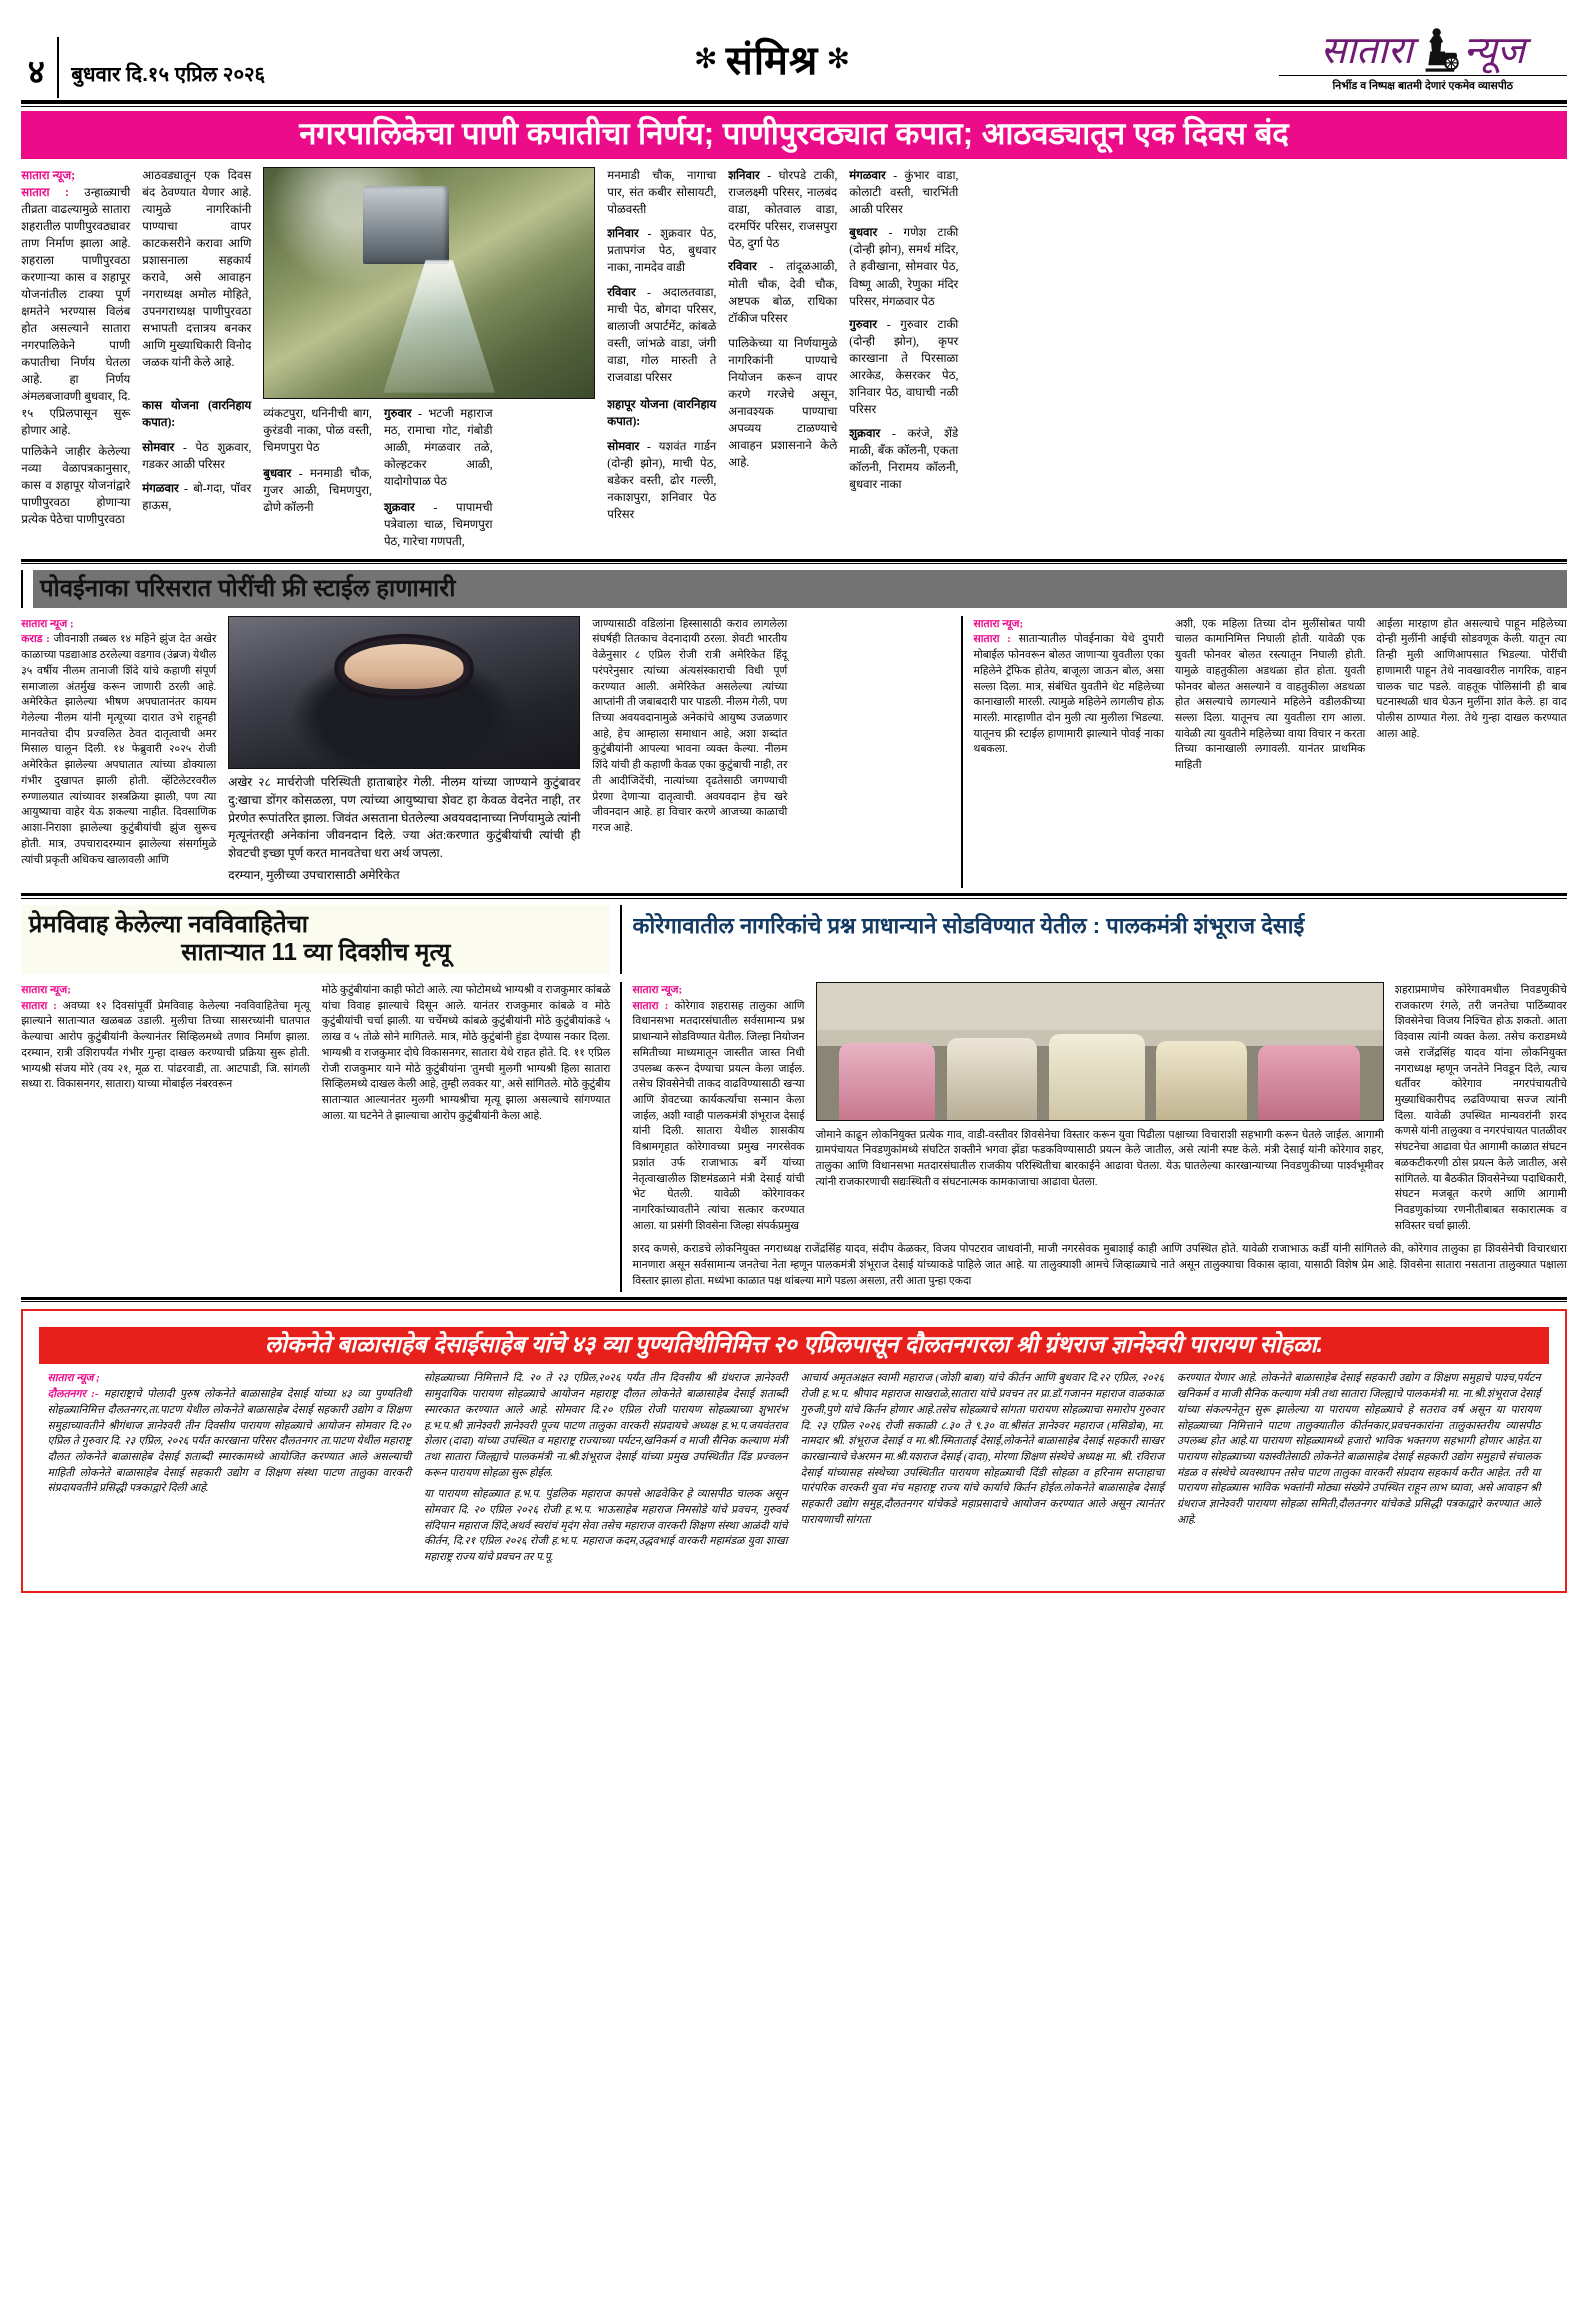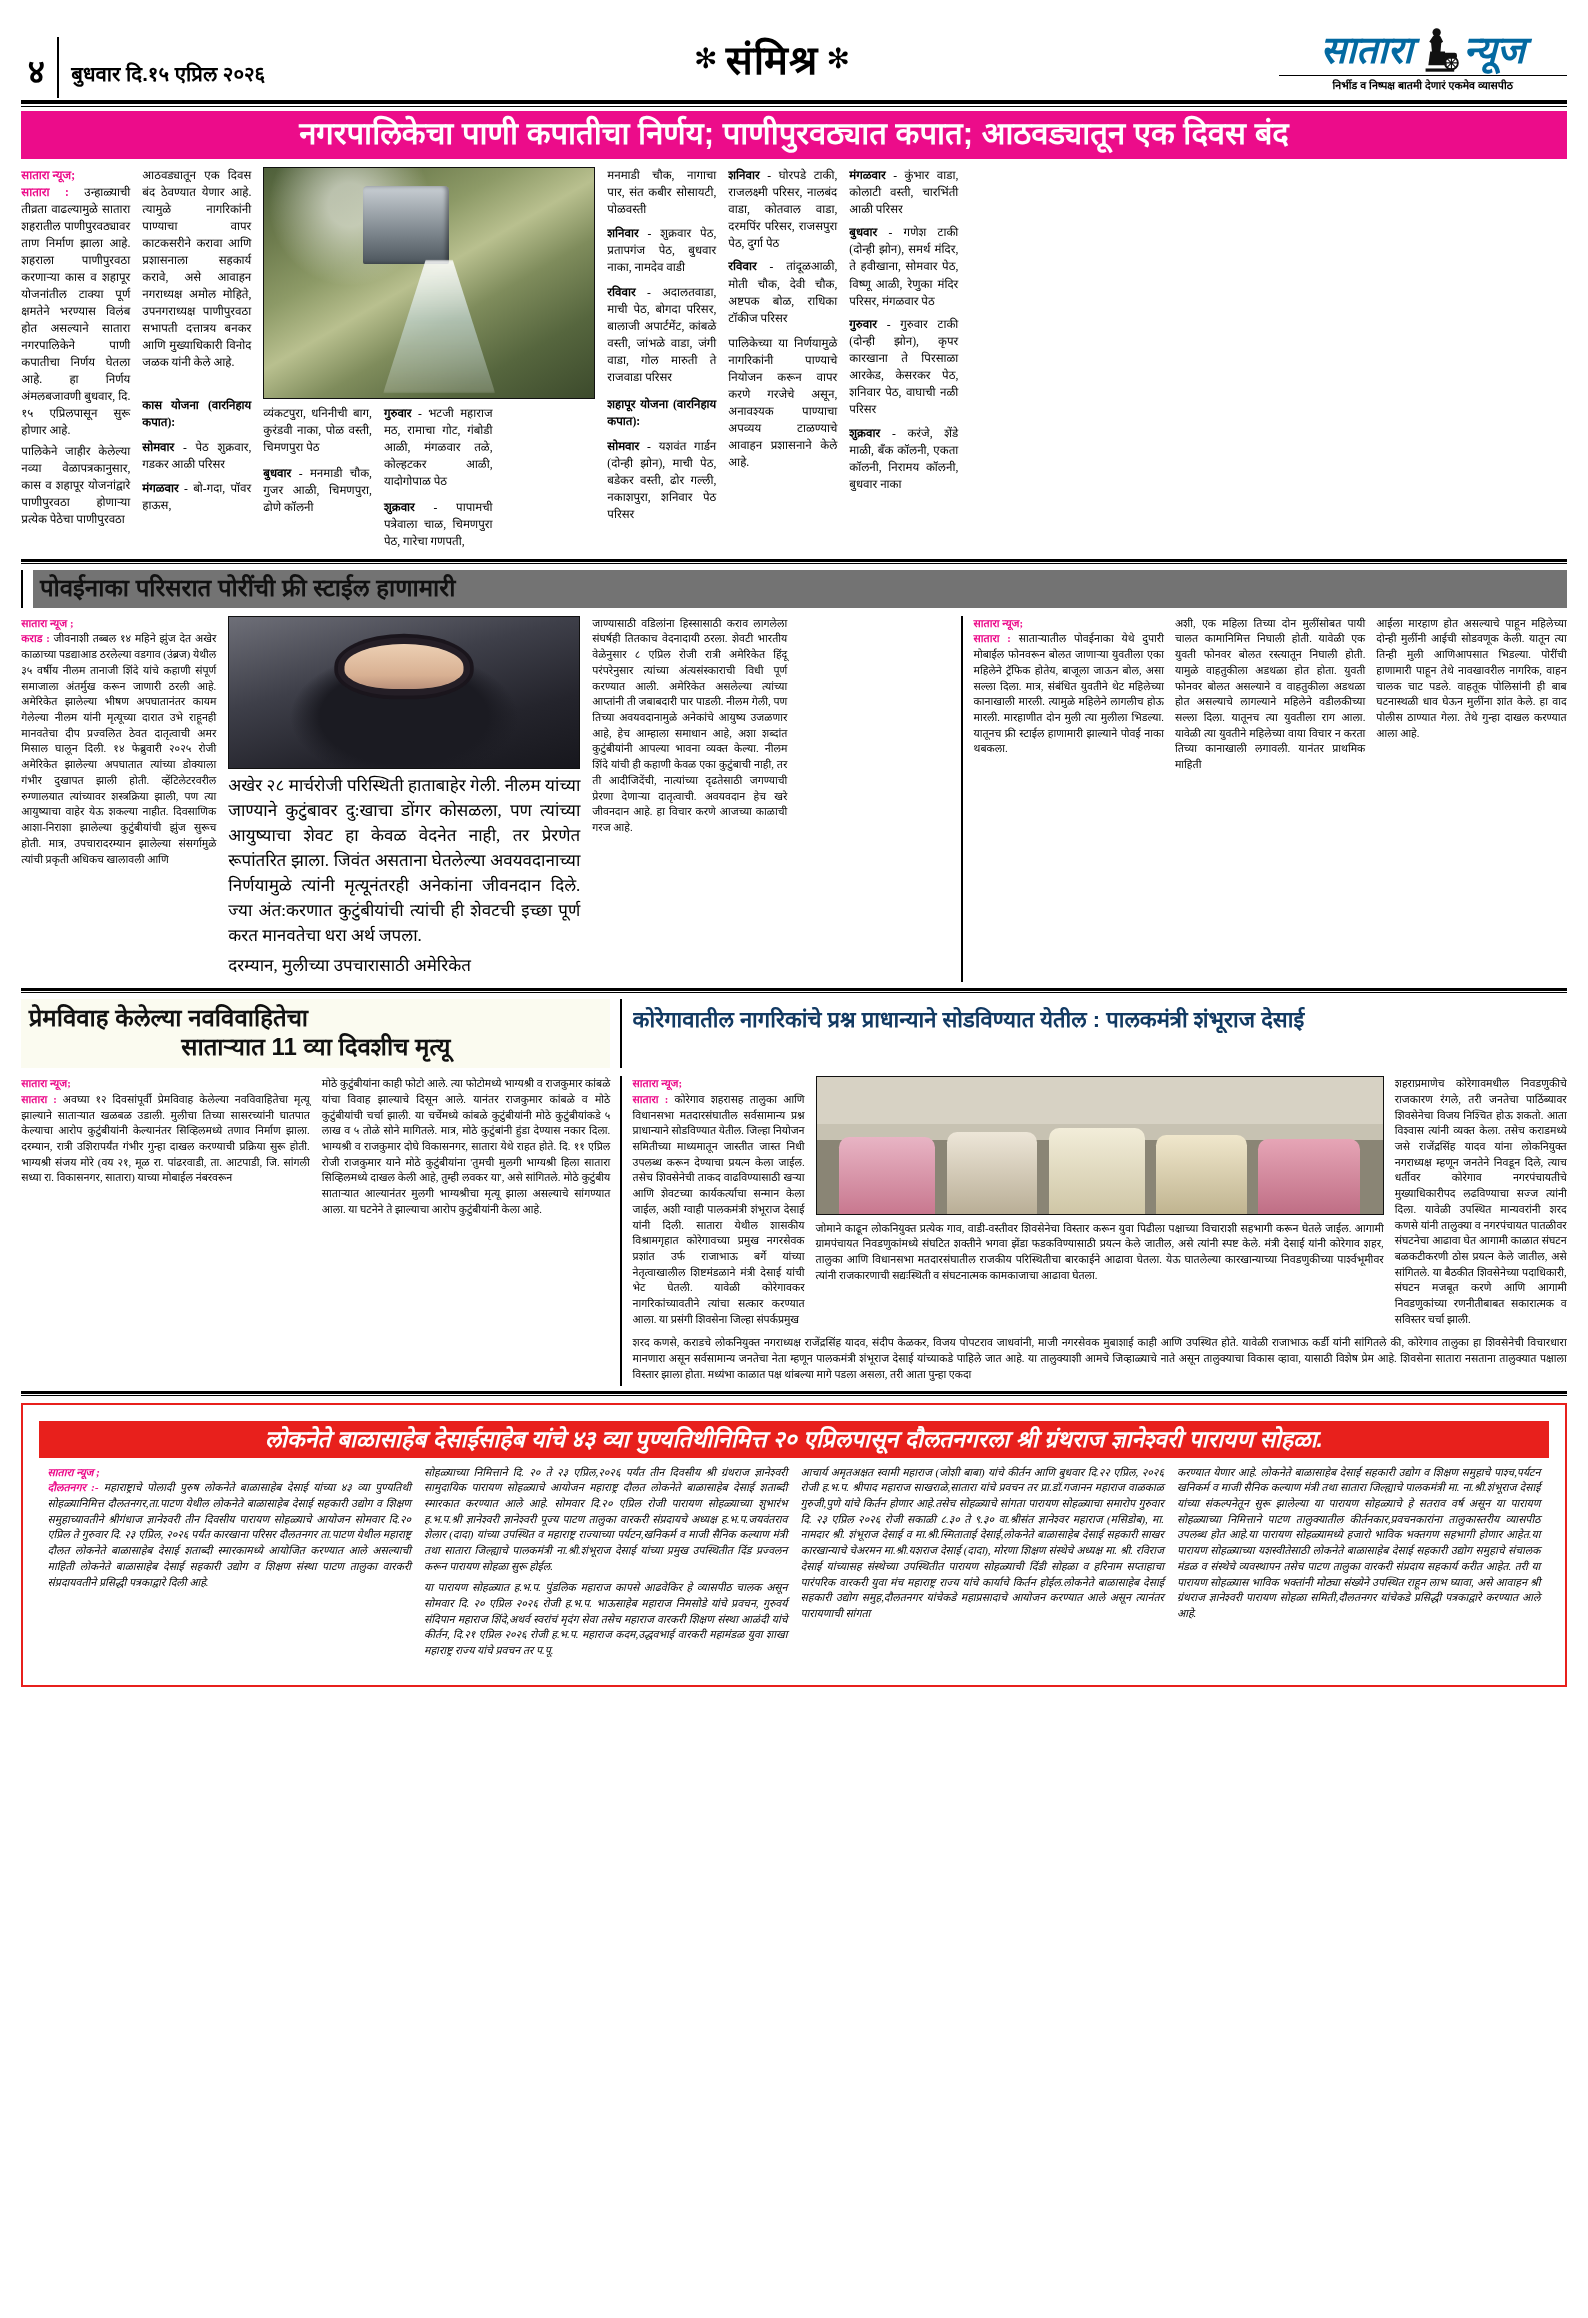--- a/index.html
+++ b/index.html
@@ -55,22 +55,22 @@
   .mh-center .star { font-size: 28px; vertical-align: 6.5px; padding: 0 8.3px; }
   .mh-right {
     padding-bottom: 6.5px;
     text-align: center;
     position: relative;
     width: 288px;
   }
   .logo-row { display: flex; align-items: center; justify-content: center; gap: 2.8px; }
   .logo-word {
     font-size: 38px;
-    font-weight: 700;
-    color: #0369a1;
+    font-weight: 400;
+    color: #701a75;
     font-style: italic;
     font-family: "Liberation Sans", sans-serif;
     line-height: 0.95;
   }
   .logo-emblem { width: 45px; height: 48px; position: relative; }
   .logo-tagline {
     font-size: 10.7px;
     font-weight: 700;
     border-top: 1.4px solid #000;
     margin-top: 0.9px;
@@ -343,21 +343,21 @@
         <p><span class="byline">सातारा न्यूज ;</span><br>
            <span class="byline">कराड :</span>
            <span>जीवनाशी तब्बल १४ महिने झुंज देत अखेर काळाच्या पडद्याआड ठरलेल्या वडगाव (उंब्रज) येथील ३५ वर्षीय नीलम तानाजी शिंदे यांचे कहाणी संपूर्ण समाजाला अंतर्मुख करून जाणारी ठरली आहे. अमेरिकेत झालेल्या भीषण अपघातानंतर कायम गेलेल्या नीलम यांनी मृत्यूच्या दारात उभे राहूनही मानवतेचा दीप प्रज्वलित ठेवत दातृत्वाची अमर मिसाल घालून दिली. १४ फेब्रुवारी २०२५ रोजी अमेरिकेत झालेल्या अपघातात त्यांच्या डोक्याला गंभीर दुखापत झाली होती. व्हेंटिलेटरवरील रुग्णालयात त्यांच्यावर शस्त्रक्रिया झाली, पण त्या आयुष्याचा वाहेर येऊ शकल्या नाहीत. दिवसाणिक आशा-निराशा झालेल्या कुटुंबीयांची झुंज सुरूच होती. मात्र, उपचारादरम्यान झालेल्या संसर्गामुळे त्यांची प्रकृती अधिकच खालावली आणि</span></p>
       </div>
     </div>
 
     <div style="width:352px;">
       <div class="photo" style="height:153px; width:100%;">
         <div class="photo-portrait-in"></div>
       </div>
-      <div class="body-txt" style="font-size:17px; margin-top:5.6px;">
+      <div class="body-txt" style="font-size:12px; margin-top:5.6px;">
         <p>अखेर २८ मार्चरोजी परिस्थिती हाताबाहेर गेली. नीलम यांच्या जाण्याने कुटुंबावर दु:खाचा डोंगर कोसळला, पण त्यांच्या आयुष्याचा शेवट हा केवळ वेदनेत नाही, तर प्रेरणेत रूपांतरित झाला. जिवंत असताना घेतलेल्या अवयवदानाच्या निर्णयामुळे त्यांनी मृत्यूनंतरही अनेकांना जीवनदान दिले. ज्या अंत:करणात कुटुंबीयांची त्यांची ही शेवटची इच्छा पूर्ण करत मानवतेचा धरा अर्थ जपला.</p>
         <p style="margin-top:4.6px;">दरम्यान, मुलीच्या उपचारासाठी अमेरिकेत</p>
       </div>
     </div>
 
     <div style="width:195px;">
       <div class="body-txt" style="font-size:10.7px;">
         <p>जाण्यासाठी वडिलांना हिस्सासाठी कराव लागलेला संघर्षही तितकाच वेदनादायी ठरला. शेवटी भारतीय वेळेनुसार ८ एप्रिल रोजी रात्री अमेरिकेत हिंदू परंपरेनुसार त्यांच्या अंत्यसंस्काराची विधी पूर्ण करण्यात आली. अमेरिकेत असलेल्या त्यांच्या आप्तांनी ती जबाबदारी पार पाडली. नीलम गेली, पण तिच्या अवयवदानामुळे अनेकांचे आयुष्य उजळणार आहे, हेच आम्हाला समाधान आहे, अशा शब्दांत कुटुंबीयांनी आपल्या भावना व्यक्त केल्या. नीलम शिंदे यांची ही कहाणी केवळ एका कुटुंबाची नाही, तर ती आदीजिदेंची, नात्यांच्या दृढतेसाठी जगण्याची प्रेरणा देणाऱ्या दातृत्वाची. अवयवदान हेच खरे जीवनदान आहे. हा विचार करणे आजच्या काळाची गरज आहे.</p>
       </div>
     </div>

